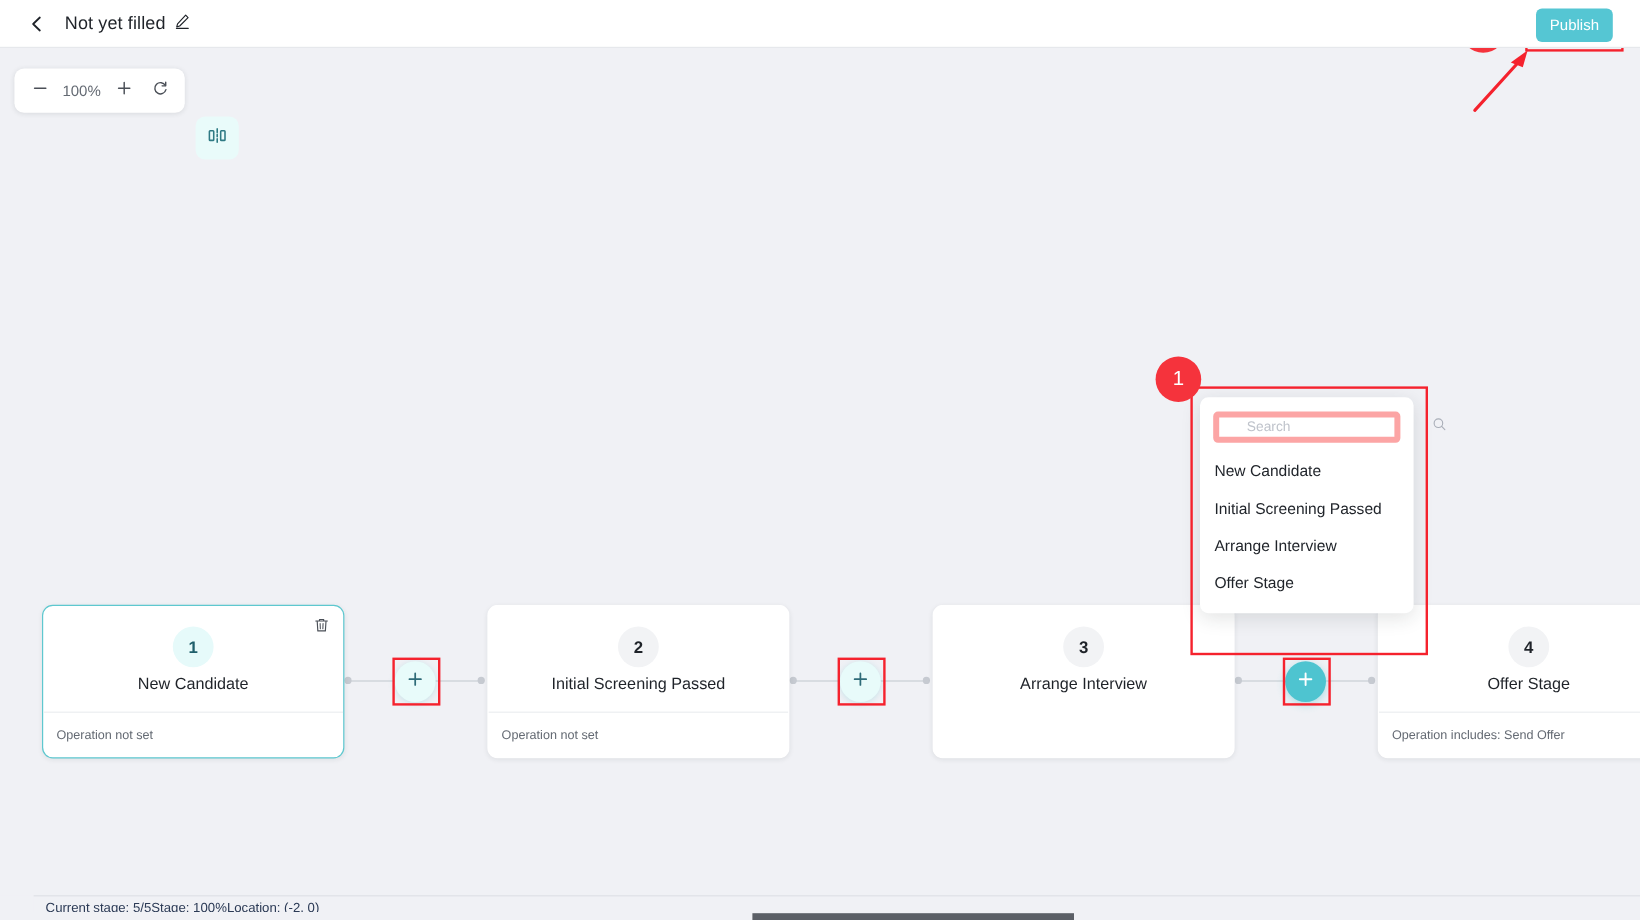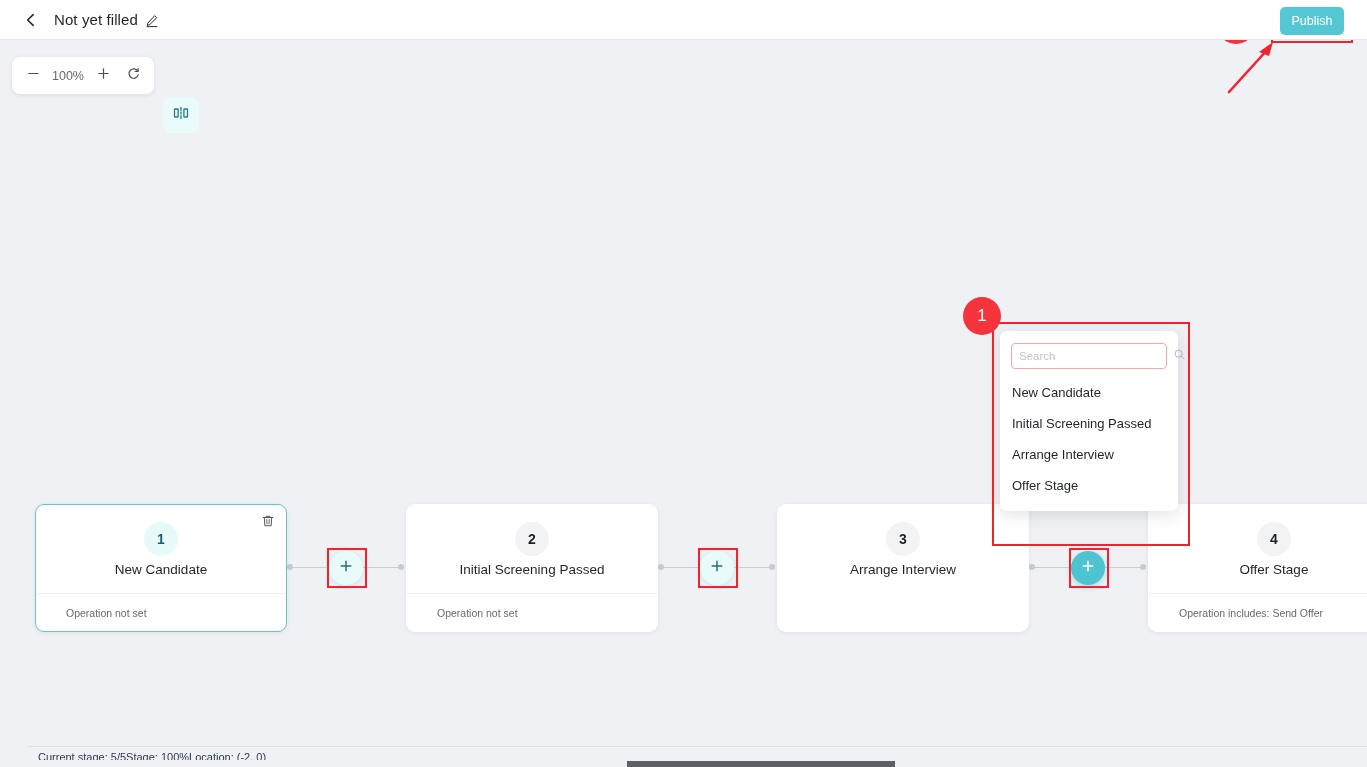--- a/index.html
+++ b/index.html
@@ -19,21 +19,21 @@
     border-bottom: 1px solid #e6e8ec;
     display: flex; align-items: center;
     z-index: 30;
   }
   .back-btn {
     width: 34px; height: 34px; margin-left: 14px;
     display: flex; align-items: center; justify-content: center;
     cursor: pointer; border-radius: 4px;
   }
   .back-btn svg { display: block; }
-  .title-wrap { display: flex; align-items: flex-end; gap: 7px; margin-left: 6px; }
+  .title-wrap { display: flex; align-items: flex-start; gap: 7px; margin-left: 6px; }
   .title-text {
     font-size: 15px; color: #1f2329; letter-spacing: .1px;
   }
   .edit-icon { display: flex; align-items: center; cursor: pointer; }
 
   .publish-btn {
     position: absolute; right: 23px; top: 7px;
     width: 64px; height: 28px;
     background: #55c6d3;
     color: #ffffff; font-size: 12.5px;
@@ -100,21 +100,21 @@
     width: 34px; height: 34px; border-radius: 50%;
     display: flex; align-items: center; justify-content: center;
     font-size: 14px; font-weight: bold;
     background: #f2f3f5; color: #1f2329;
   }
   .node.selected .node-num { background: #e6fafa; color: #1f5f6b; }
   .node-title { font-size: 13.5px; color: #1f2329; }
   .node-foot {
     height: 39px; border-top: 1px solid #eceef1;
     display: flex; align-items: center;
-    padding-left: 30px;
+    padding-left: 11px;
     font-size: 10.5px; color: #646a73;
   }
   .trash-icon {
     position: absolute; right: 11px; top: 9px;
     cursor: pointer; display: none;
   }
   .node.selected .trash-icon { display: block; }
 
   
   .conn {
@@ -140,22 +140,22 @@
     width: 178px;
     background: #ffffff;
     border-radius: 7px;
     box-shadow: 0 4px 16px rgba(31,35,41,0.13);
     padding: 12px 0 10px 0;
     z-index: 20;
   }
   .dd-title { font-size: 13px; color: #1f2329; padding: 0 12px 10px 12px; }
   .dd-search {
     margin: 0 11px 8px 11px; height: 26px;
-    border: 1px solid #fca5a5; border-radius: 4px;
-    display: flex; align-items: center; padding: 0 7px;
+    border: 5px solid #fca5a5; border-radius: 4px;
+    display: flex; align-items: center; padding: 0 23px;
     background: #ffffff;
   }
   .dd-search input {
     flex: 1; border: none; outline: none;
     font-size: 11.5px; color: #1f2329;
     font-family: "Liberation Sans", sans-serif;
     background: transparent;
   }
   .dd-search input::placeholder { color: #bfc3cb; }
   .dd-item {

